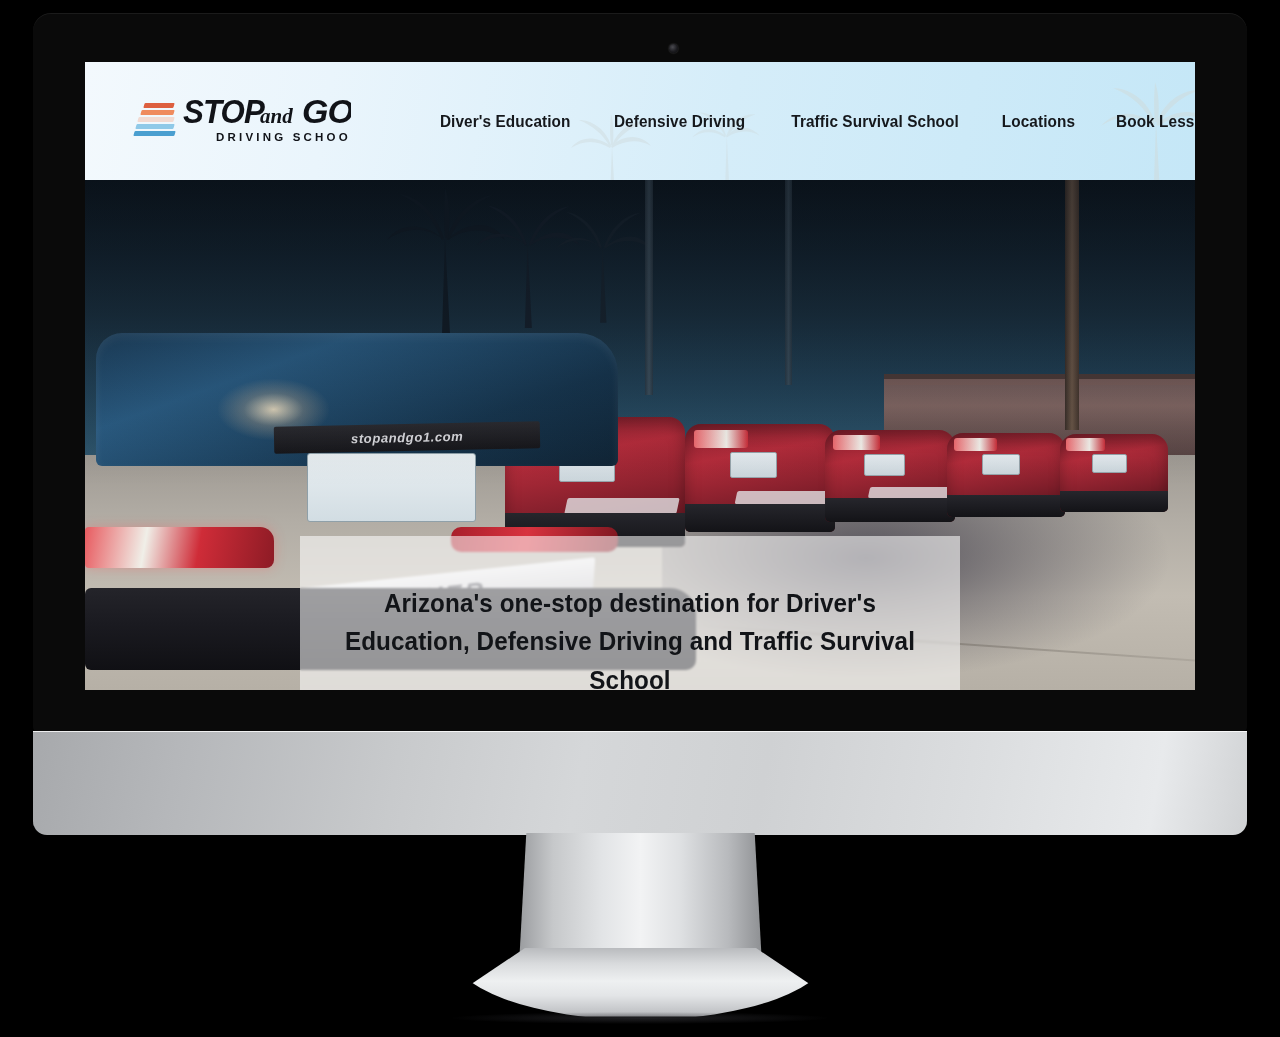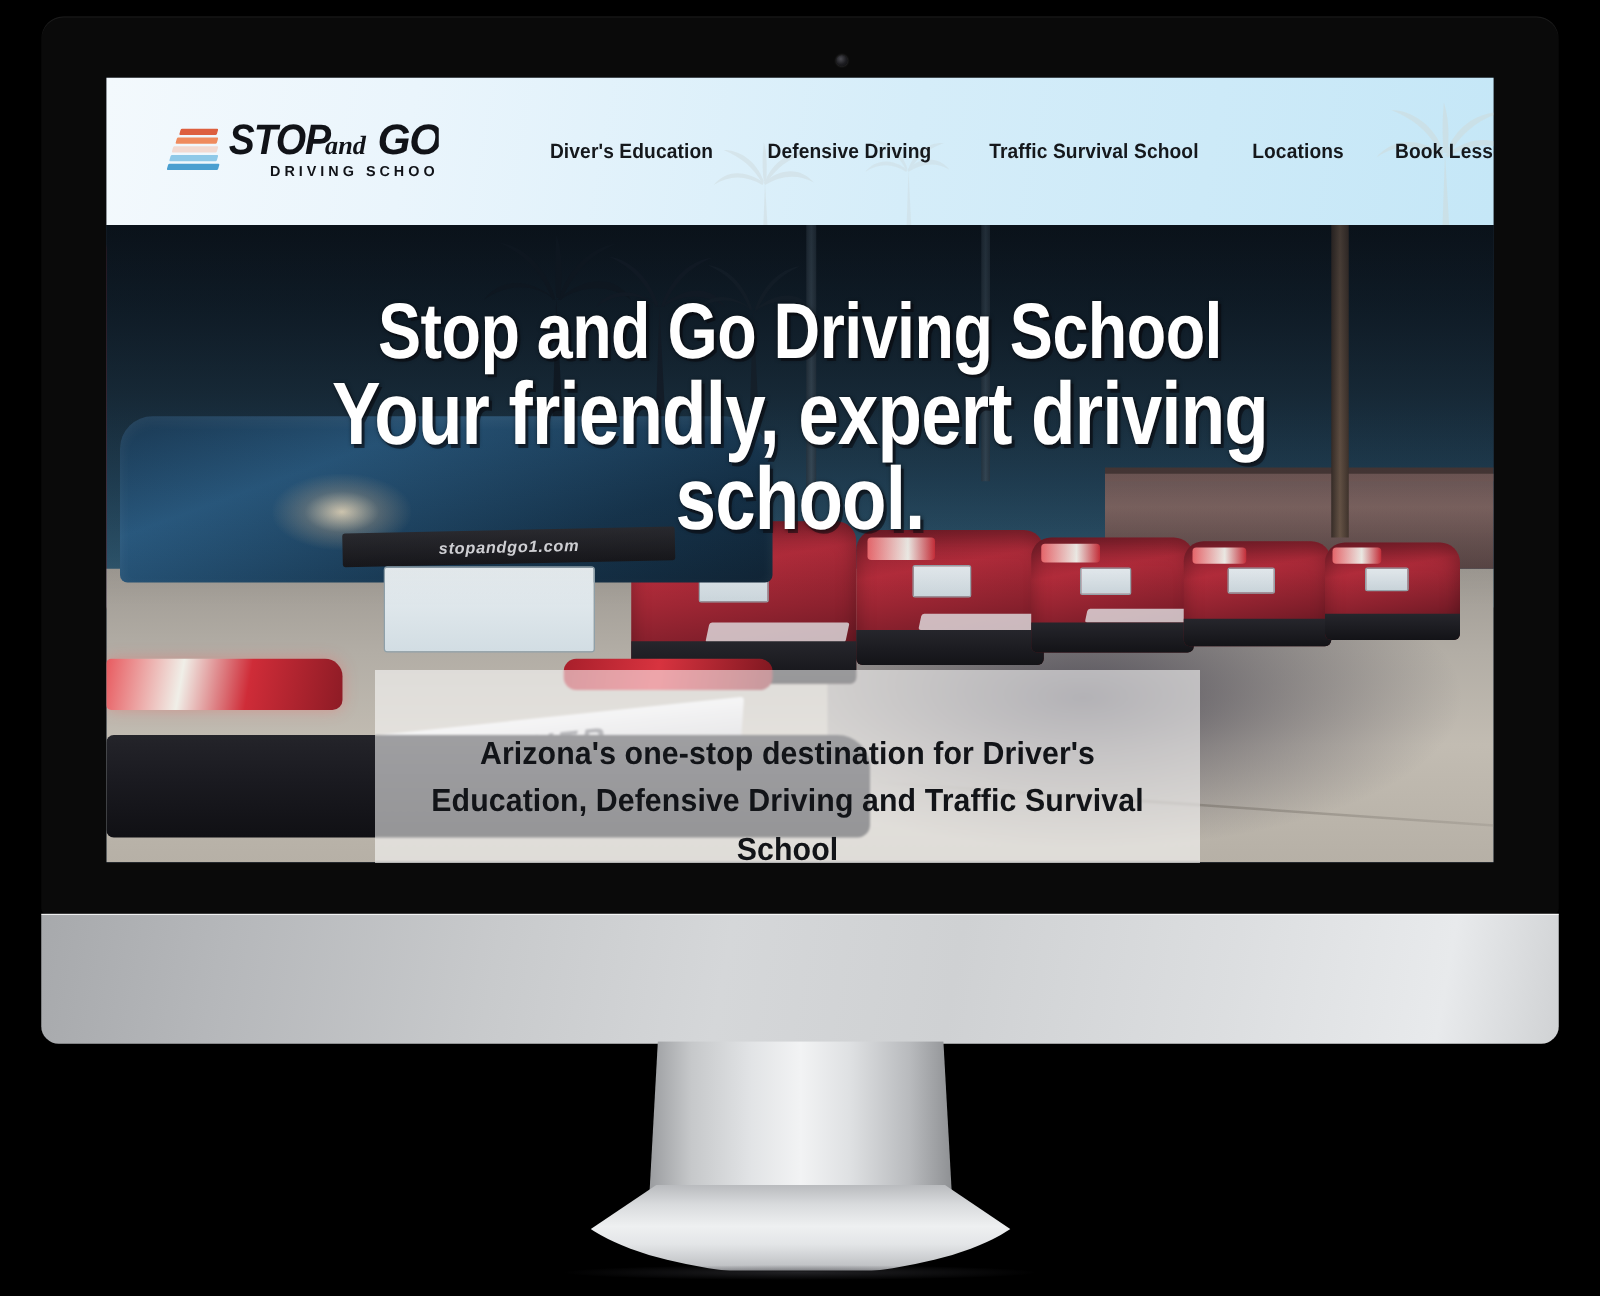--- a/index.html
+++ b/index.html
@@ -530,24 +530,20 @@
           <div id="tail-light-l"></div>
           <div id="tail-light-r"></div>
           <div id="decal-main">STUDENT DRIVER</div>
           <div id="bumper-main"></div>
         </div>
 
         <div id="hero-tint"></div>
       </div>
 
       <div id="hero-content">
-        <h1 id="hero-heading">
-          <span id="hero-title-line1">Stop and Go Driving School</span>
-          <span id="hero-title-line2">Your friendly, expert driving school.</span>
-        </h1>
 
         <div id="hero-panel"></div>
         <p id="hero-subheading">Arizona's one-stop destination for Driver's Education, Defensive Driving and Traffic Survival School</p>
 
       </div>
     </section>
   </div>
 
   <div id="monitor-chin"></div>
   <div id="monitor-neck"></div>

